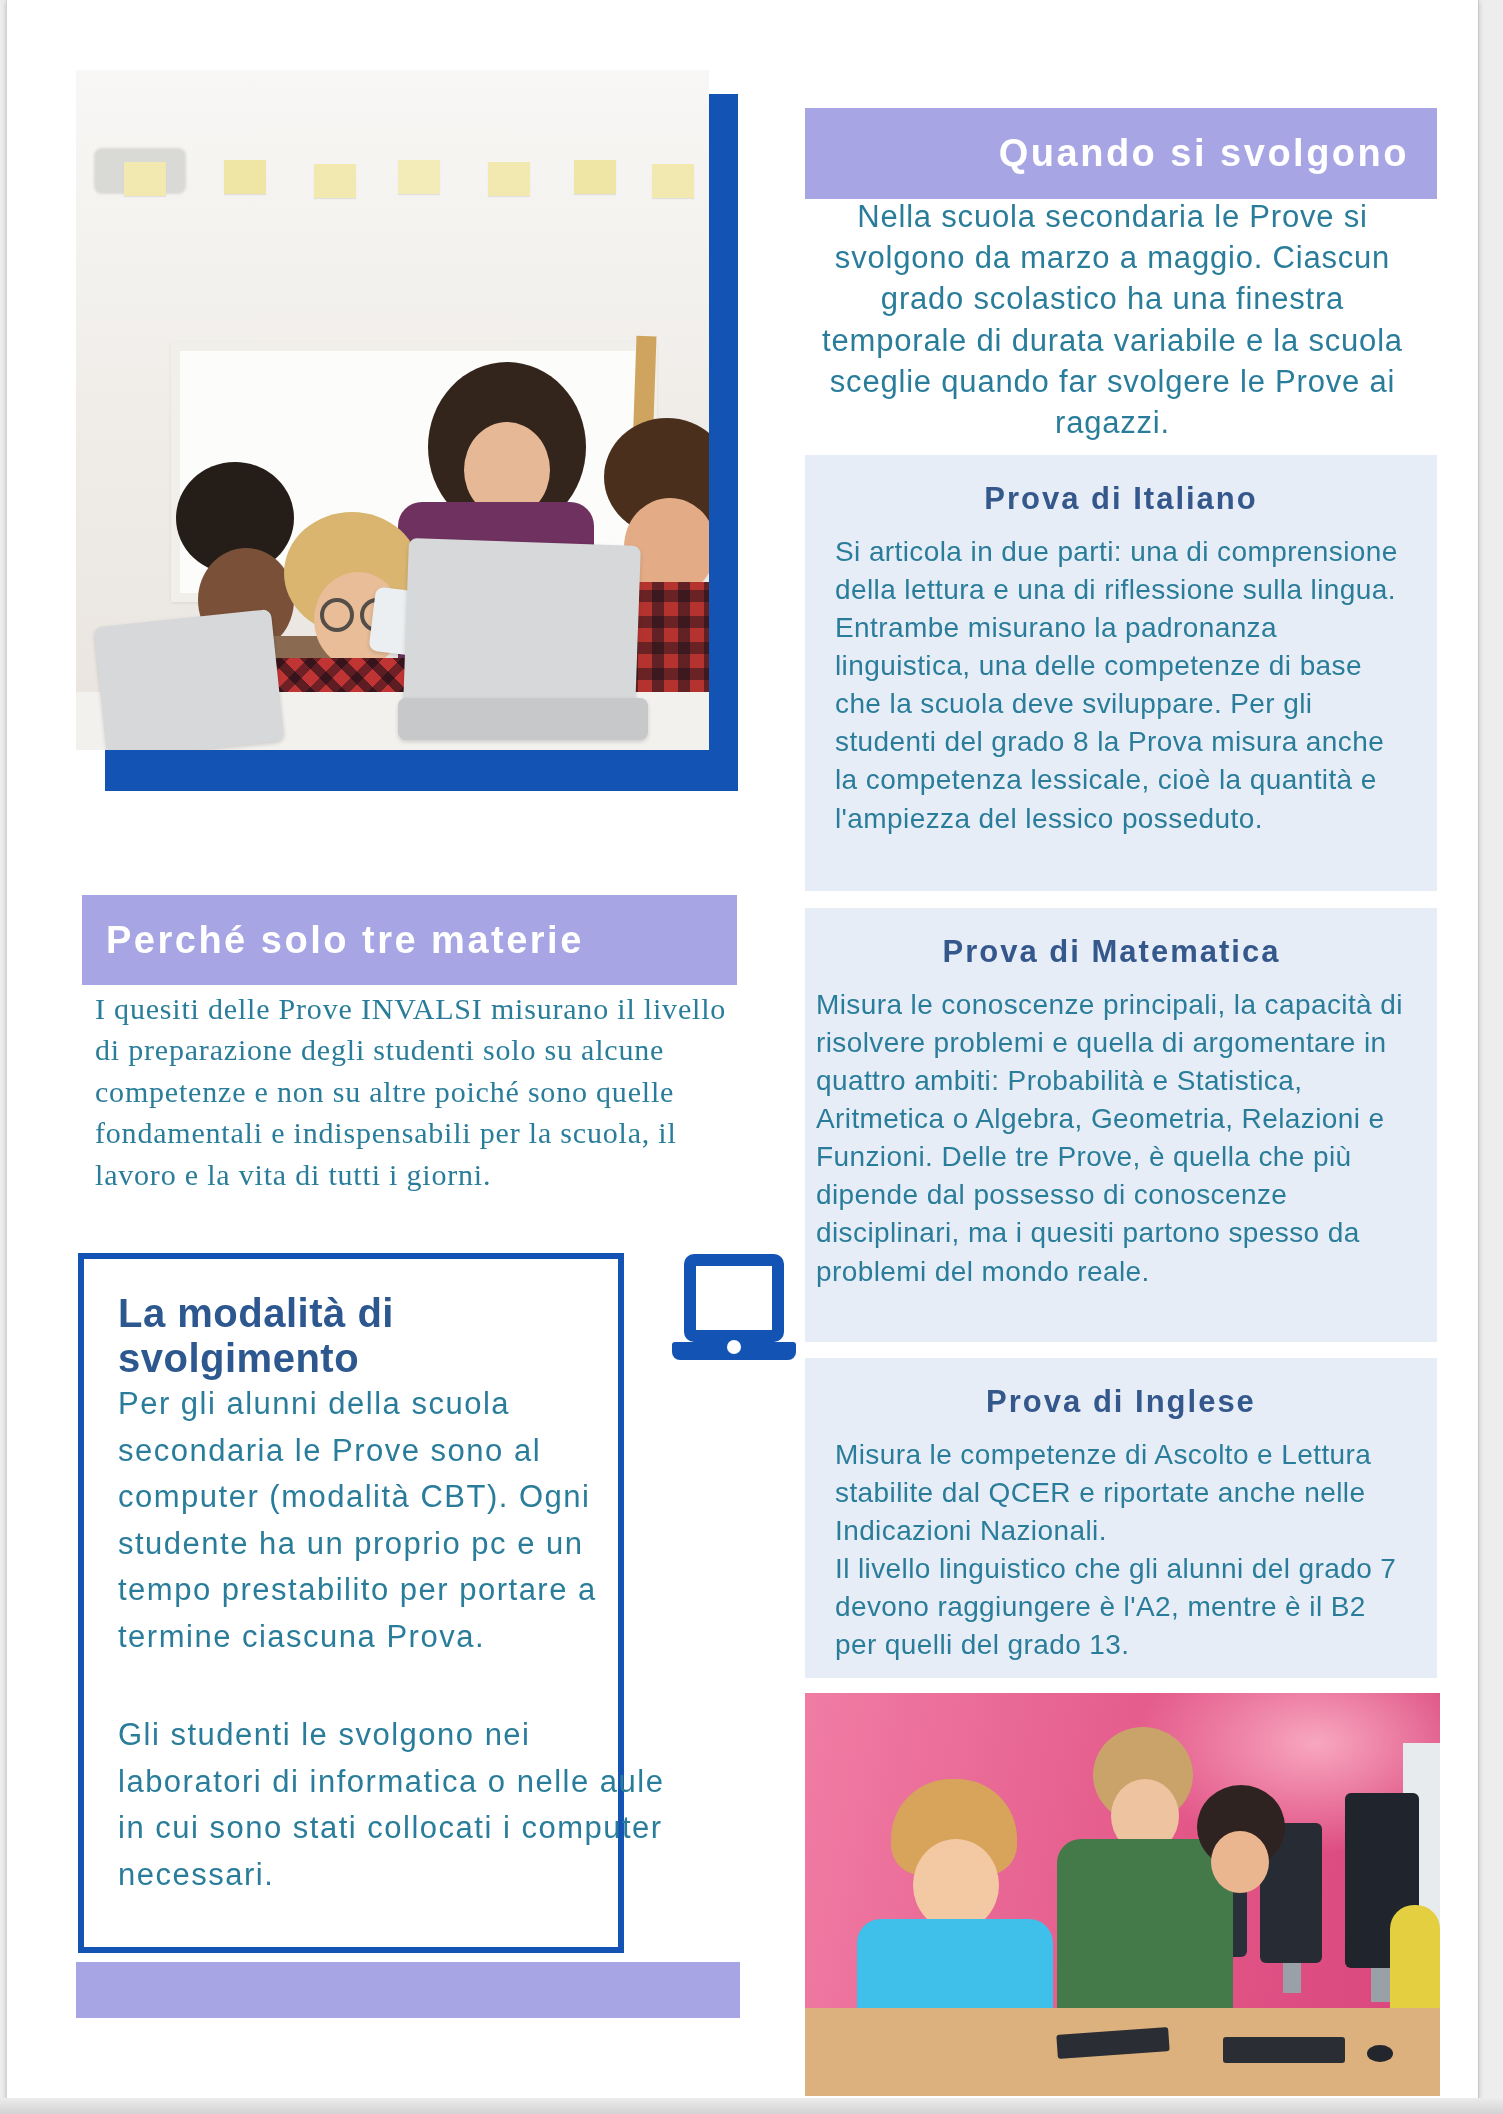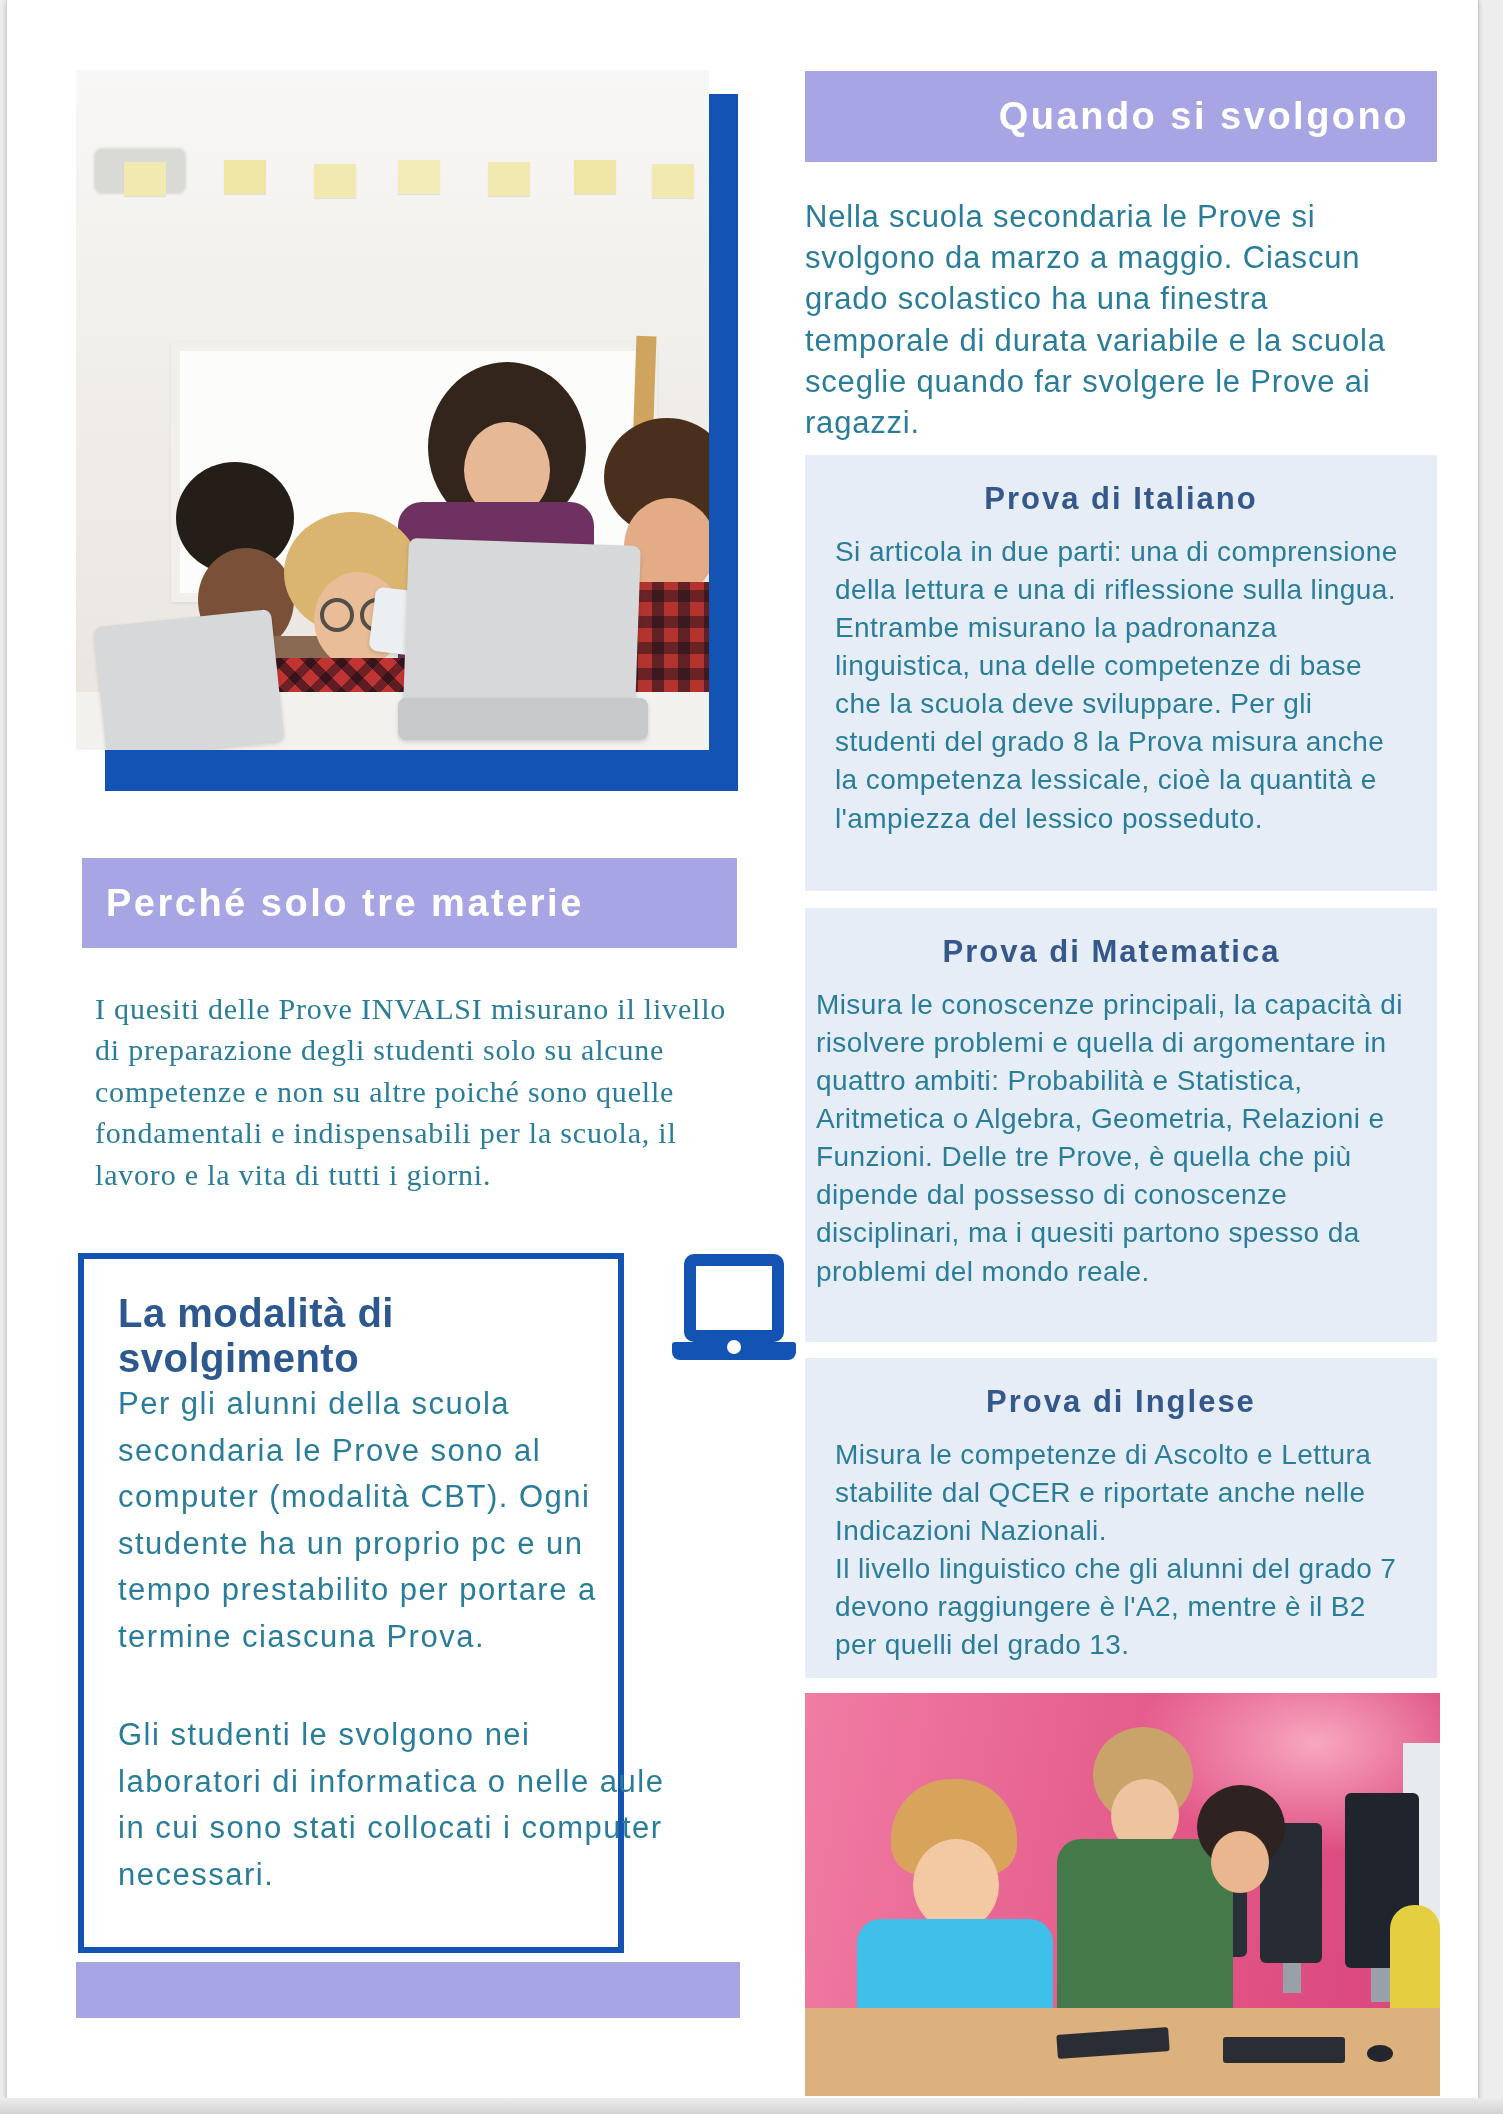--- a/index.html
+++ b/index.html
@@ -34,21 +34,21 @@
       background-image:repeating-linear-gradient(45deg,rgba(10,10,20,.55) 0 9px,transparent 9px 22px),
                        repeating-linear-gradient(-45deg,rgba(10,10,20,.45) 0 9px,transparent 9px 22px);}
   .check-red{background-color:#b5332f;
       background-image:repeating-linear-gradient(90deg,rgba(15,15,25,.5) 0 12px,transparent 12px 26px),
                        repeating-linear-gradient(0deg,rgba(15,15,25,.45) 0 12px,transparent 12px 26px);}
   .laptop-silver{position:absolute;background:#d6d8da;border-radius:8px;box-shadow:0 2px 4px rgba(0,0,0,.15);}
   .desk1{position:absolute;left:0;top:622px;width:633px;height:58px;background:#f3f1ee;}
   .glass{position:absolute;width:26px;height:26px;border:4px solid #3a3a3a;border-radius:50%;opacity:.85;}
 
   .band-header{position:absolute;background:var(--c-lavender);color:#ffffff;font-weight:bold;
-        font-size:38px;letter-spacing:2.5px;box-sizing:border-box;}
+        font-size:38px;letter-spacing:2.5px;box-sizing:border-box;margin-top:37px;}
   .header-left{left:82px;top:858px;width:655px;height:90px;line-height:90px;padding-left:24px;}
   .header-right{left:805px;top:71px;width:632px;height:91px;line-height:91px;text-align:right;padding-right:28px;}
 
   .para-left{position:absolute;left:95px;top:988px;width:645px;color:var(--c-teal);
         font-size:30px;line-height:1.38;letter-spacing:0.8px;font-family:Liberation Serif, serif;}
 
   .modalita-box{position:absolute;left:78px;top:1253px;width:546px;height:700px;
         border:6px solid var(--c-deepblue);box-sizing:border-box;padding:26px 34px;}
   .modalita-title{color:#2d578f;font-size:40px;font-weight:bold;letter-spacing:0.5px;margin-top:6px;}
   .modalita-p{color:var(--c-teal);font-size:31px;line-height:1.5;letter-spacing:1.5px;width:565px;}
@@ -61,21 +61,21 @@
   .laptop-screen{position:absolute;left:12px;top:0;width:100px;height:88px;box-sizing:border-box;
         border:12px solid var(--c-deepblue);border-radius:10px;background:#ffffff;}
   .laptop-base{position:absolute;left:0;bottom:0;width:124px;height:18px;background:var(--c-deepblue);
         border-radius:3px 3px 8px 8px;}
   .laptop-dot{position:absolute;left:50%;bottom:6px;transform:translateX(-50%);width:14px;height:14px;
         background:#ffffff;border-radius:50%;z-index:2;}
 
   .lavender-bar{position:absolute;left:76px;top:1962px;width:664px;height:56px;background:var(--c-lavender);}
 
   
-  .intro-right{position:absolute;left:805px;top:196px;width:615px;text-align:left;color:var(--c-teal);
+  .intro-right{position:absolute;left:805px;top:196px;width:615px;text-align:center;color:var(--c-teal);
         font-size:31px;line-height:1.33;letter-spacing:0.8px;}
 
   .box{position:absolute;left:805px;width:632px;background:var(--c-boxbg);box-sizing:border-box;
         padding:26px 30px 24px 30px;}
   .box-it{top:455px;height:436px;}
   .box-mat{top:908px;height:434px;padding-left:11px;}
   .box-ing{top:1358px;height:320px;}
   .box-title{color:var(--c-heading);font-size:31px;font-weight:bold;letter-spacing:2px;text-align:center;}
   .box-body{color:var(--c-teal);font-size:28px;line-height:1.36;letter-spacing:0.4px;margin-top:16px;white-space:pre-line;}
 

